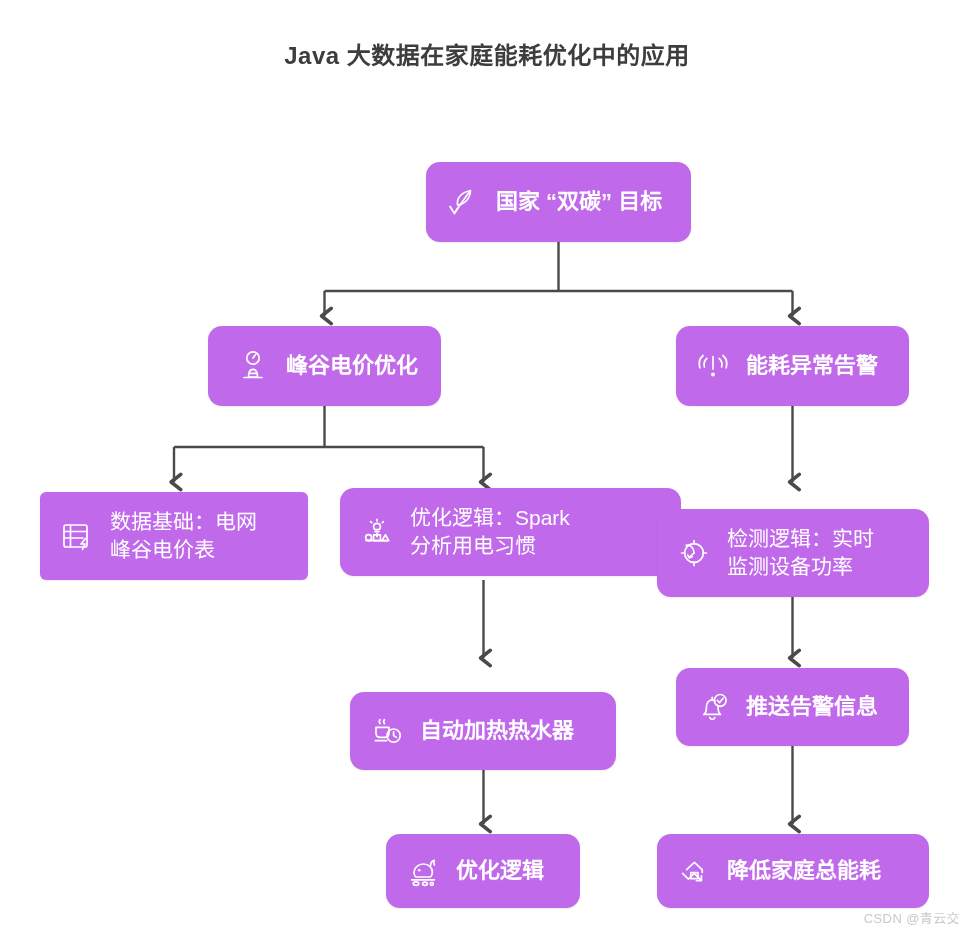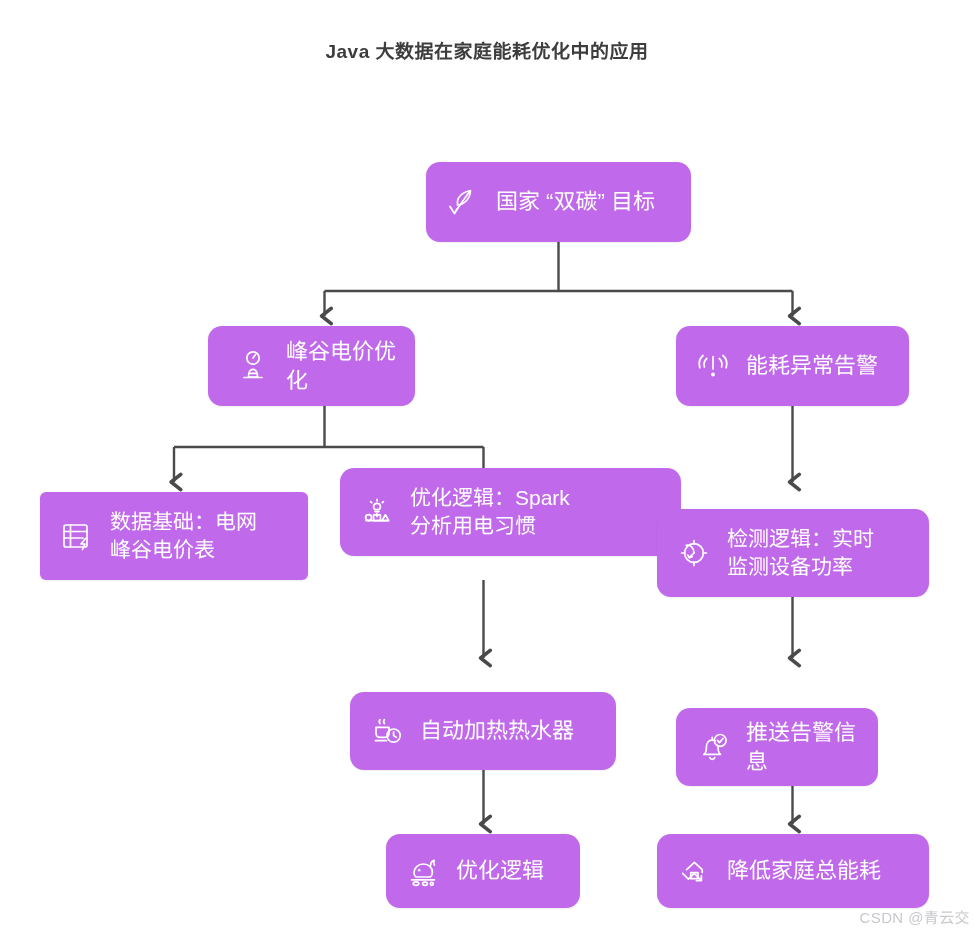--- a/index.html
+++ b/index.html
@@ -14,21 +14,21 @@
     background: #ffffff;
     overflow: hidden;
     font-family: "Liberation Sans", "DejaVu Sans", sans-serif;
   }
   #diagram-title {
     position: absolute;
     left: 0;
     top: 36px;
     width: 974px;
     text-align: center;
-    font-size: 19px;
+    font-size: 24px;
     font-weight: bold;
     color: #3d3d3d;
     letter-spacing: 0.5px;
   }
   #connector-layer {
     position: absolute;
     left: 0;
     top: 0;
     width: 974px;
     height: 937px;
@@ -66,26 +66,26 @@
     stroke-linejoin: round;
   }
   .node-label {
     flex: 1 1 auto;
     color: #ffffff;
     font-size: 21px;
     line-height: 1.32;
     white-space: pre-line;
     font-weight: 400;
   }
-  .node.one-line .node-label { font-size: 22px; }
+  .node.one-line .node-label { font-size: 22px; font-weight: bold; }
   #watermark {
     position: absolute;
-    right: 4px;
+    right: 14px;
     bottom: 10px;
-    font-size: 15px;
+    font-size: 13px;
     color: #c9c9ce;
     letter-spacing: 0.4px;
   }
 </style>
 </head>
 <body>
 
 <div id="page" style="background: rgb(255, 255, 255);">
 
   <div id="diagram-title" style="color: rgb(61, 61, 61);">Java 大数据在家庭能耗优化中的应用</div>
@@ -124,21 +124,21 @@
     <span class="node-icon">
       <svg viewBox="0 0 40 40" aria-hidden="true">
         <path d="M27.5 8.5 C18 10.5 13.5 16.5 14.5 23 C21.5 22.5 27 17 27.5 8.5 Z"></path>
         <path d="M26.5 9.5 L12.5 29.5"></path>
         <path d="M7 24.5 L11.5 31.5 L14.5 26.5"></path>
       </svg>
     </span>
     <span class="node-label" style="color: rgb(255, 255, 255);">国家 “双碳” 目标</span>
   </div>
 
-  <div class="node one-line" style="left: 208px; top: 326px; width: 207px; height: 80px; background: rgb(192, 105, 234); padding-left: 24px;">
+  <div class="node one-line" style="left: 208px; top: 326px; width: 233px; height: 80px; background: rgb(192, 105, 234); padding-left: 24px;">
     <span class="node-icon">
       <svg viewBox="0 0 40 40" aria-hidden="true">
         <circle cx="20" cy="12" r="6.2"></circle>
         <path d="M20 12 L22.6 8.4"></path>
         <path d="M15.5 31 C15.5 26 17.3 23.4 20 23.4 C22.7 23.4 24.5 26 24.5 31 Z"></path>
         <path d="M16.4 27.4 L23.6 27.4"></path>
         <path d="M11 31.5 L29 31.5"></path>
       </svg>
     </span>
     <span class="node-label" style="color: rgb(255, 255, 255);">峰谷电价优化</span>
@@ -165,21 +165,21 @@
         <path d="M7 15.5 L30 15.5"></path>
         <path d="M7 22 L26 22"></path>
         <path d="M13.5 9 L13.5 31"></path>
         <path d="M28.5 22.5 L24 28 L28 28 L25.5 33.5"></path>
       </svg>
     </span>
     <span class="node-label" style="color: rgb(255, 255, 255);">数据基础：电网
 峰谷电价表</span>
   </div>
 
-  <div class="node" style="left: 340px; top: 468px; width: 341px; height: 88px; background: rgb(192, 105, 234);">
+  <div class="node" style="left: 340px; top: 488px; width: 341px; height: 88px; background: rgb(192, 105, 234);">
     <span class="node-icon">
       <svg viewBox="0 0 40 40" aria-hidden="true">
         <path d="M16.6 14.8 C16.6 12.9 18.1 11.4 20 11.4 C21.9 11.4 23.4 12.9 23.4 14.8 C23.4 16.1 22.7 16.9 22.2 17.6 L17.8 17.6 C17.3 16.9 16.6 16.1 16.6 14.8 Z"></path>
         <path d="M18 19.6 L22 19.6"></path>
         <path d="M20 7.4 L20 9"></path>
         <path d="M13.6 9.6 L14.7 10.7"></path>
         <path d="M26.4 9.6 L25.3 10.7"></path>
         <path d="M20 21.4 L20 24.6"></path>
         <path d="M9 28.6 L31 28.6"></path>
         <circle cx="11.6" cy="25.6" r="3"></circle>
@@ -215,21 +215,21 @@
         <path d="M17.4 8.6 C16.3 10 16.3 11.2 17.4 12.6"></path>
         <path d="M9 16.4 L22 16.4 L22 22 C22 24.6 20.2 26.4 17.6 26.4 L13.4 26.4 C10.8 26.4 9 24.6 9 22 Z"></path>
         <path d="M8.4 29.6 L19.6 29.6"></path>
         <circle cx="26.6" cy="24.6" r="6.6"></circle>
         <path d="M26.6 20.8 L26.6 24.6 L29.4 26.4"></path>
       </svg>
     </span>
     <span class="node-label" style="color: rgb(255, 255, 255);">自动加热热水器</span>
   </div>
 
-  <div class="node one-line" style="left: 676px; top: 668px; width: 202px; height: 78px; background: rgb(192, 105, 234); margin-top: 40px;">
+  <div class="node one-line" style="left: 676px; top: 668px; width: 233px; height: 78px; background: rgb(192, 105, 234);">
     <span class="node-icon">
       <svg viewBox="0 0 40 40" aria-hidden="true">
         <path d="M11 27.4 C13.2 25.6 13.4 23.6 13.4 20.4 C13.4 15.8 15.6 13 19.2 13 C20.3 13 21.3 13.3 22.1 13.8"></path>
         <path d="M25 18.6 C25.1 19.2 25.1 19.8 25.1 20.4 C25.1 23.6 25.3 25.6 27.5 27.4 L11 27.4"></path>
         <path d="M16.8 30.6 C17.2 31.8 18.2 32.4 19.3 32.4 C20.4 32.4 21.4 31.8 21.8 30.6"></path>
         <path d="M19.2 13 L19.2 10.4"></path>
         <circle cx="27.2" cy="13.4" r="5.9"></circle>
         <path d="M24.4 13.4 L26.5 15.6 L30.1 11.3"></path>
       </svg>
     </span>

